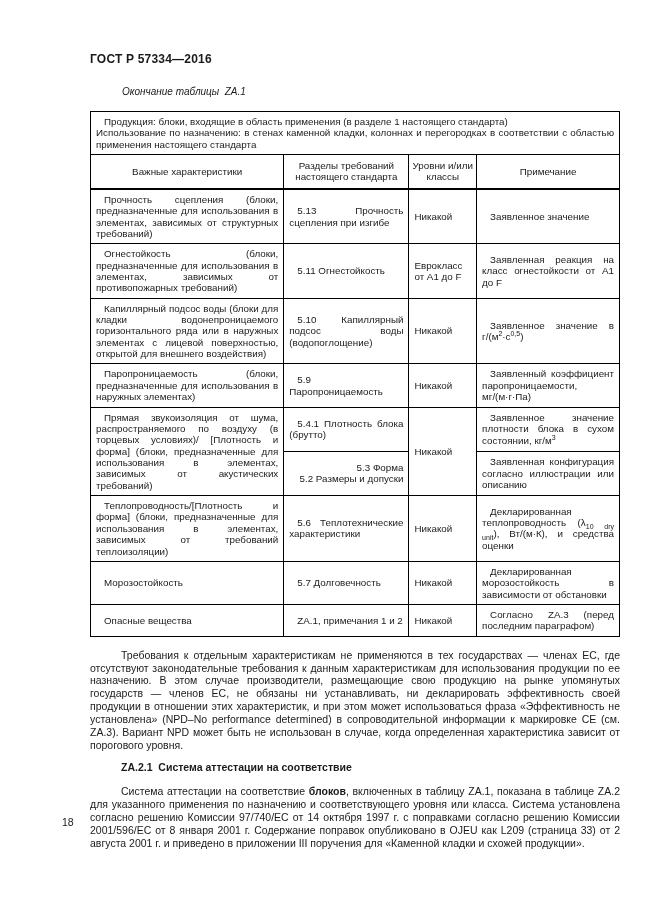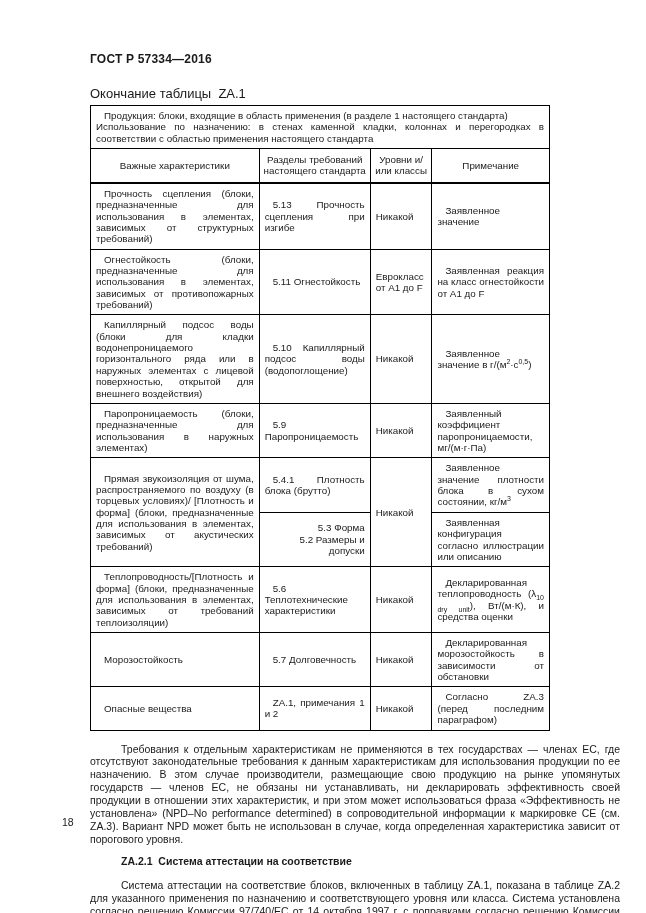--- a/index.html
+++ b/index.html
@@ -10,26 +10,27 @@
     color: #1a1a1a;
     position: relative;
     overflow: hidden;
   }
   .page { position: absolute; left: 62px; top: 52px; width: 530px; padding-left: 28px; }
 
   .doc-header {
     font-size: 12px; font-weight: bold; letter-spacing: 0.2px;
   }
   .table-caption {
-    font-size: 13px; margin-top: 20px;
+    font-size: 10px; font-style: italic; margin-top: 20px;
     white-space: pre-wrap;
+    margin-left: 32px;
   }
 
   table.za-table {
-    width: 460px; border-collapse: collapse; margin-top: 4px;
+    width: 530px; border-collapse: collapse; margin-top: 14px;
     font-size: 9.8px; line-height: 1.16;
     border: 1.5px solid #000;
   }
   table.za-table td, table.za-table th {
     border: 1px solid #000;
     padding: 4px 5px;
     vertical-align: middle;
     font-weight: normal;
   }
   td.product-cell { text-align: justify; padding: 4px 6px 5px 6px; }
@@ -48,21 +49,21 @@
 
   .body-para {
     font-size: 10.5px; line-height: 1.23; text-align: justify;
     text-indent: 31px; margin-top: 12px;
   }
   .section-heading {
     font-size: 10.5px; font-weight: bold;
     margin-top: 9px; margin-left: 31px;
     white-space: pre-wrap;
   }
-  .bold-inline { font-weight: normal; }
+  .bold-inline { font-weight: bold; }
 
   .page-number {
     position: absolute; left: 62px; top: 816px;
     font-size: 10.5px;
   }
 </style>
 </head>
 <body>
 
 <div class="page">

